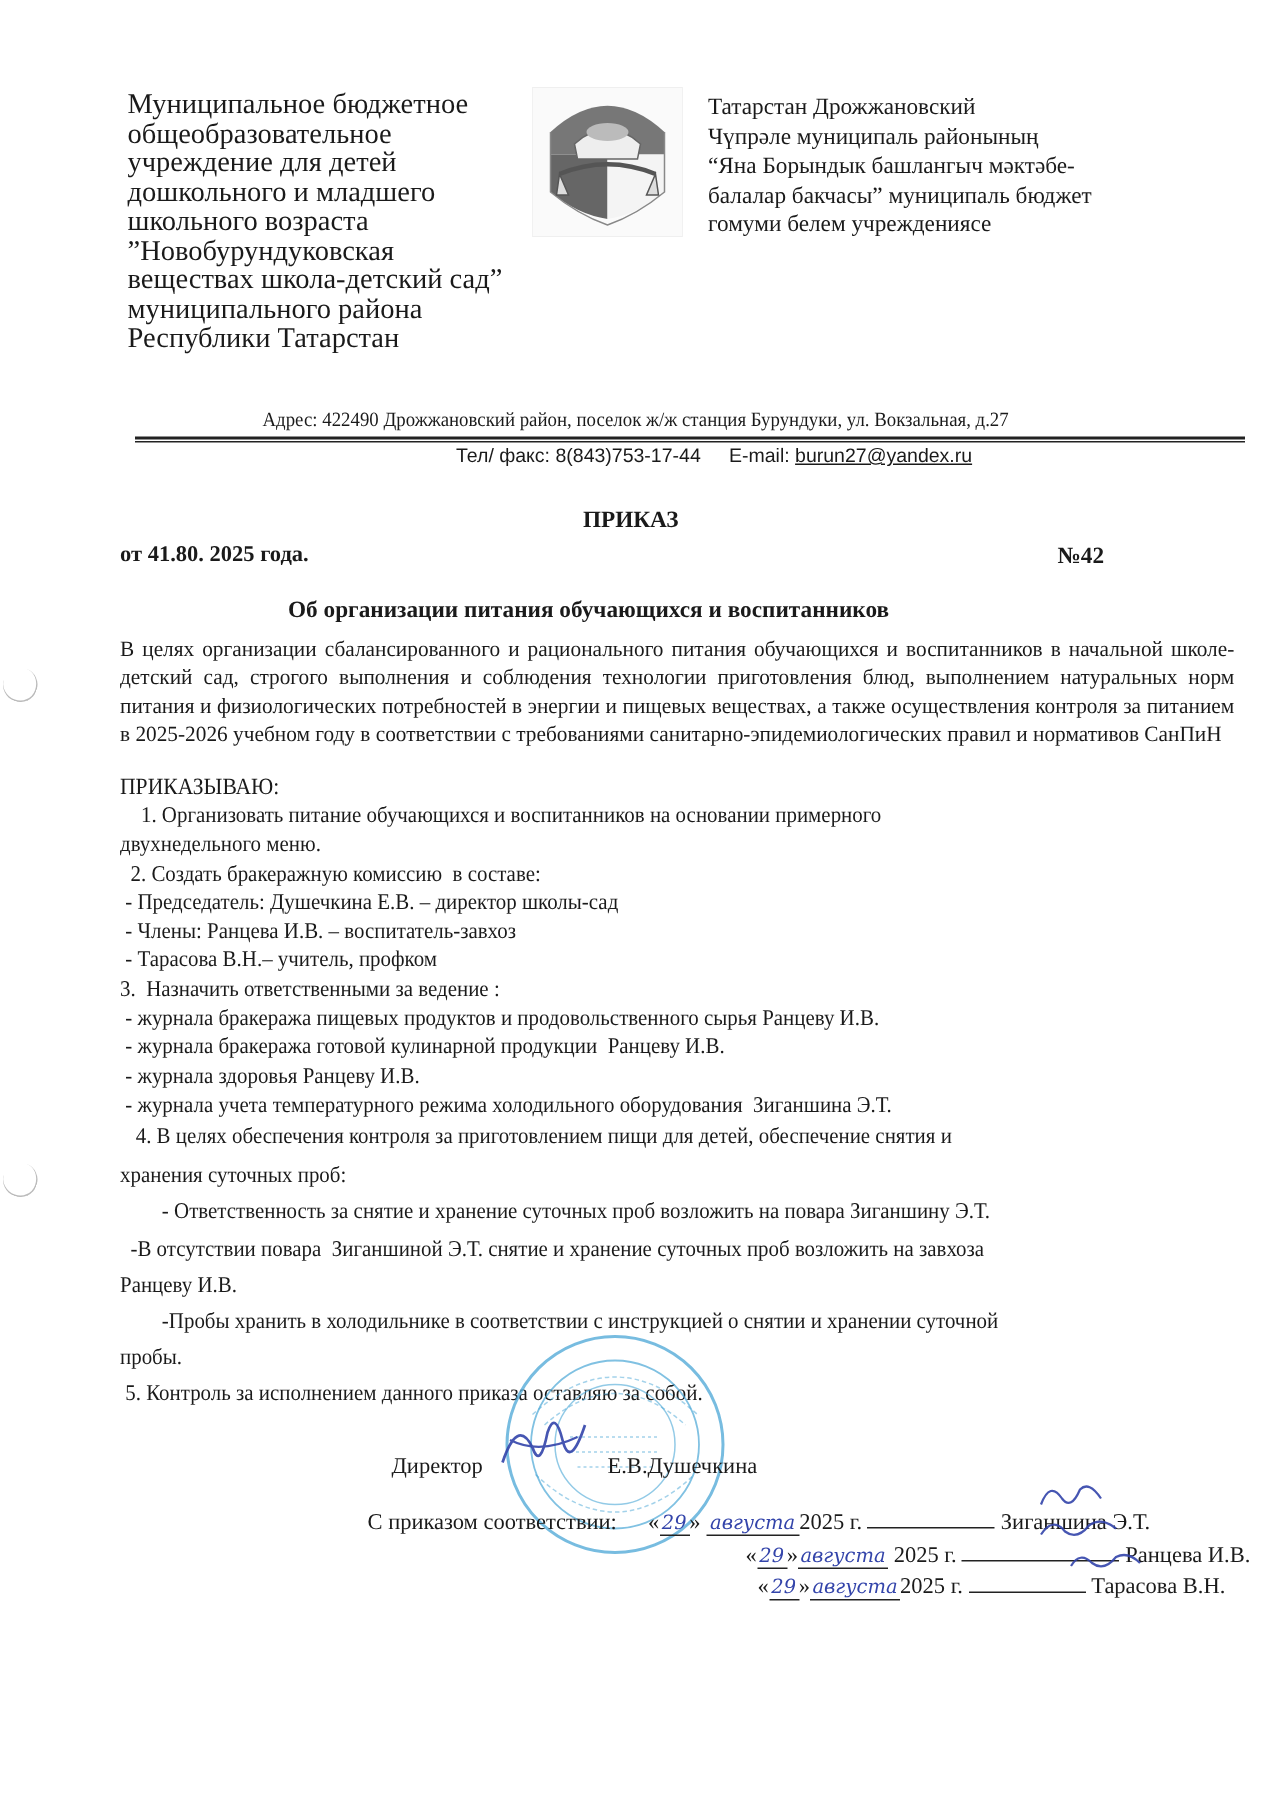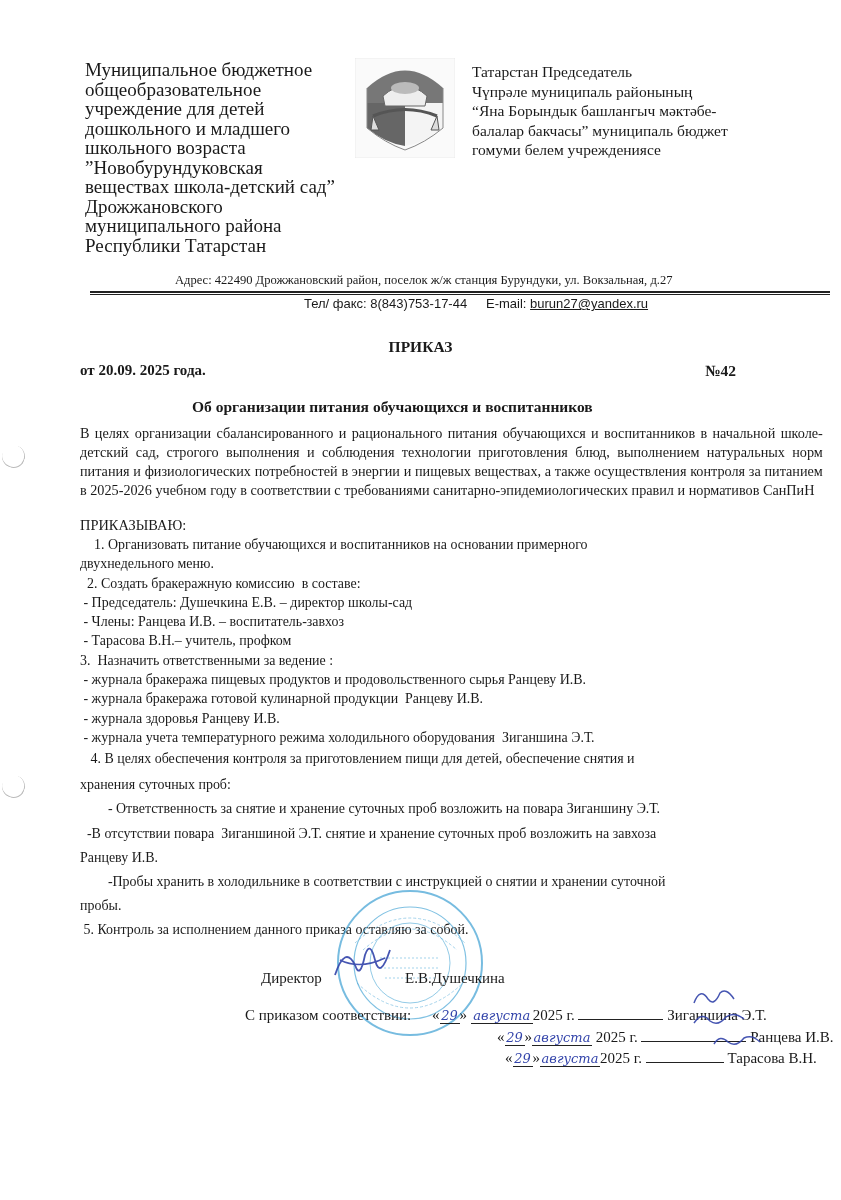--- a/index.html
+++ b/index.html
@@ -34,54 +34,53 @@
 <body>
 
 <div class="abs hdr-left">
   <div>Муниципальное бюджетное</div>
   <div>общеобразовательное</div>
   <div>учреждение для детей</div>
   <div>дошкольного и младшего</div>
   <div>школьного возраста</div>
   <div>”Новобурундуковская</div>
   <div>веществах школа-детский сад”</div>
-  <div>Дрожжановского</div>
   <div>муниципального района</div>
   <div>Республики Татарстан</div>
 </div>
 
 <svg class="abs emblem" viewBox="0 0 100 100">
   <rect x="0" y="0" width="100" height="100" fill="#fafafa" stroke="#ddd" stroke-width="0.5"></rect>
   <path d="M12 30 Q50 -5 88 30 L88 45 L12 45 Z" fill="#777"></path>
   <path d="M12 45 L50 45 L50 88 Q30 85 12 70 Z" fill="#666"></path>
   <path d="M50 45 L88 45 L88 70 Q70 85 50 88 Z" fill="#f4f4f4"></path>
   <path d="M12 30 L12 70 Q30 85 50 92 Q70 85 88 70 L88 30" fill="none" stroke="#888" stroke-width="1"></path>
   <path d="M28 38 Q50 18 72 38 L70 48 L30 48 Z" fill="#eee" stroke="#666" stroke-width="1"></path>
   <ellipse cx="50" cy="30" rx="14" ry="6" fill="#bbb"></ellipse>
   <path d="M18 58 Q50 45 82 58" fill="none" stroke="#555" stroke-width="3"></path>
   <path d="M18 58 L16 72 L24 72 Z" fill="#ddd" stroke="#555" stroke-width="1"></path>
   <path d="M82 58 L84 72 L76 72 Z" fill="#ddd" stroke="#555" stroke-width="1"></path>
 </svg>
 
 <div class="abs hdr-right">
-  <div> Татарстан Председатель</div>
+  <div> Татарстан Дрожжановский</div>
   <div>Чүпрәле муниципаль районының</div>
   <div>“Яна Борындык башлангыч  мәктәбе-</div>
   <div>балалар бакчасы” муниципаль бюджет</div>
   <div>гомуми белем учреждениясе</div>
 </div>
 
 <div class="abs address">Адрес: 422490  Дрожжановский район, поселок ж/ж станция Бурундуки, ул. Вокзальная, д.27</div>
 <div class="abs rule"></div>
 <div class="abs contacts">
   <span class="phone">Тел/ факс: 8(843)753-17-44</span><span>E-mail: </span><span class="email">burun27@yandex.ru</span>
 </div>
 
 <div class="abs title">ПРИКАЗ</div>
-<div class="abs date">от  20.09.  2025 года.</div>
+<div class="abs date">от  41.80.  2025 года.</div>
 <div class="abs number">№42</div>
 <div class="abs subject">Об организации питания обучающихся и воспитанников</div>
 
 <div class="abs preamble">В целях организации сбалансированного и рационального питания обучающихся и воспитанников в начальной школе-детский сад, строгого выполнения и соблюдения технологии приготовления блюд, выполнением натуральных норм питания и физиологических потребностей в энергии и пищевых веществах, а также осуществления контроля за питанием в 2025-2026 учебном году в соответствии с требованиями санитарно-эпидемиологических  правил и нормативов СанПиН</div>
 <div class="abs body-text" style="top:516px; font-size:15.5px;">ПРИКАЗЫВАЮ:</div>
 
 <div class="abs body-text" style="top:536px; white-space:pre;">    1. Организовать питание обучающихся и воспитанников на основании примерного</div>
 <div class="abs body-text" style="top:555px; white-space:pre;">двухнедельного меню.</div>
 <div class="abs body-text" style="top:575px; white-space:pre;">  2. Создать бракеражную комиссию  в составе:</div>
 <div class="abs body-text" style="top:594px; white-space:pre;"> - Председатель: Душечкина Е.В. – директор школы-сад</div>

